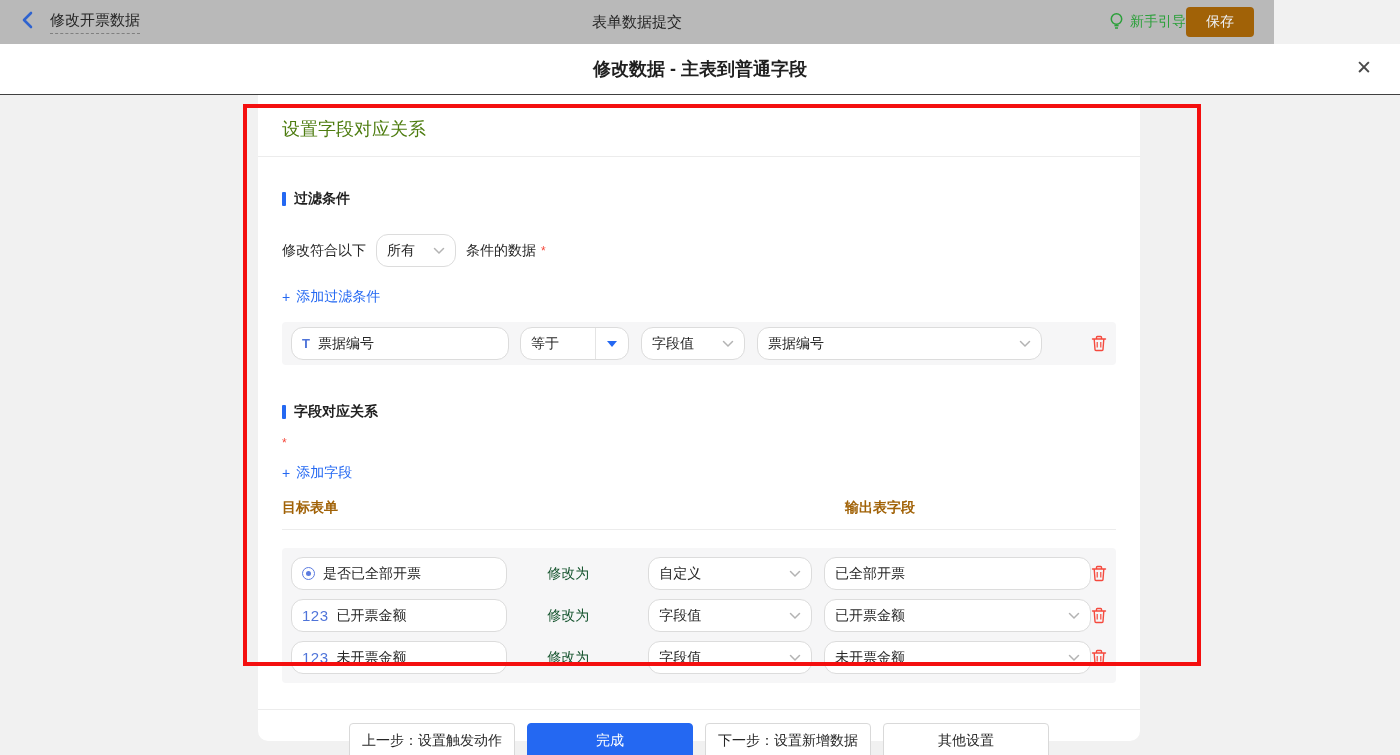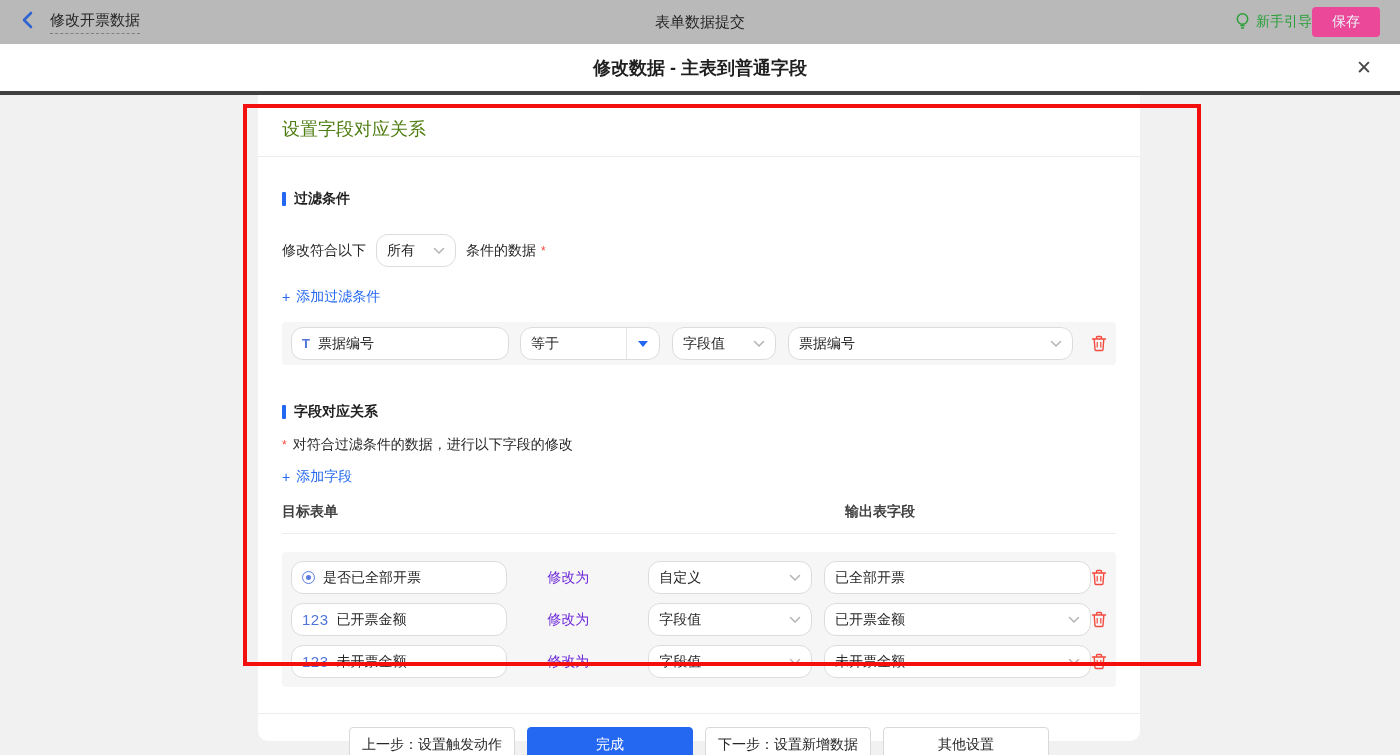--- a/index.html
+++ b/index.html
@@ -1,29 +1,29 @@
 <!DOCTYPE html>
 <html><head>
 <meta charset="utf-8">
 <style>
   * { margin:0; padding:0; box-sizing:border-box; }
   html,body { width:1400px; height:755px; font-family:"Liberation Sans","DejaVu Sans",sans-serif; background:#f1f1f1; overflow:hidden; }
 
   
-  .topbar { position:absolute; left:0; top:0; width:1400px; height:44px; background:#b9b9b9; display:flex; align-items:center; padding:0 20px; }
+  .topbar { position:absolute; left:0; top:0; width:1274px; height:44px; background:#b9b9b9; display:flex; align-items:center; padding:0 20px; }
   .topbar-left { display:flex; align-items:center; gap:14px; }
   .back-btn { display:flex; align-items:center; cursor:pointer; }
   .topbar-title { font-size:15px; color:#262626; padding-bottom:3px; border-bottom:1px dashed rgba(80,80,80,.55); }
   .topbar-center { position:absolute; left:0; right:0; text-align:center; font-size:15px; color:#262626; pointer-events:none; }
   .topbar-right { margin-left:auto; display:flex; align-items:center; z-index:2; }
   .guide { display:flex; align-items:center; gap:6px; color:#2ba03a; font-size:14px; cursor:pointer; }
-  .save-btn { background:#ec4899; color:#eef2f8; font-size:14px; border:none; border-radius:4px; padding:6px 20px; cursor:pointer; }
+  .save-btn { background:#a16207; color:#eef2f8; font-size:14px; border:none; border-radius:4px; padding:6px 20px; cursor:pointer; }
 
   
-  .dlg-header { position:absolute; left:0; top:44px; width:1400px; height:51px; background:#ffffff; border-bottom:4px solid #404040; display:flex; align-items:center; justify-content:center; }
+  .dlg-header { position:absolute; left:0; top:44px; width:1400px; height:51px; background:#ffffff; border-bottom:1px solid #404040; display:flex; align-items:center; justify-content:center; }
   .dlg-title { font-size:18px; font-weight:bold; color:#1f1f1f; }
   .dlg-close { position:absolute; right:28px; top:14px; font-size:19px; color:#4a4a4a; cursor:pointer; line-height:1; }
 
   
   .content { position:absolute; left:0; top:95px; width:1400px; height:660px; background:#f1f1f1; }
   .card { position:absolute; left:258px; top:0; width:882px; height:646px; background:#ffffff; border-radius:0 0 10px 10px; padding:0 24px; }
 
   .sec-title { padding-top:22px; font-size:18px; color:#4d7c0f; }
   .divider-full { height:1px; background:#ececec; margin:15px -24px 0 -24px; }
   .divider-in { height:1px; background:#ececec; margin-top:12px; }
@@ -42,35 +42,35 @@
   .rows-box { margin-top:18px; flex-direction:column; align-items:stretch; padding:9px; gap:9px; display:flex; }
   .map-row { display:flex; align-items:center; height:33px; }
 
   .ctl { height:33px; background:#ffffff; border:1px solid #dcdcdc; border-radius:12px; display:flex; align-items:center; font-size:14px; color:#262626; padding:0 10px; }
   .ctl .chev { margin-left:auto; display:flex; align-items:center; }
   .field-input { width:218px; gap:8px; }
   .f-icon { color:#4f74d9; font-size:13px; font-weight:bold; }
   .f-icon-123 { color:#4f74d9; font-size:15px; font-weight:normal; letter-spacing:.5px; }
   .radio-ico { width:13px; height:13px; border:1.5px solid #5b7be0; border-radius:50%; display:inline-flex; align-items:center; justify-content:center; }
   .radio-ico::after { content:""; width:5px; height:5px; background:#5b7be0; border-radius:50%; }
-  .op-select { margin-left:11px; width:140px; padding:0; }
+  .op-select { margin-left:11px; width:109px; padding:0; }
   .op-text { padding:0 10px; flex:1; }
   .op-caret-seg { width:33px; height:100%; border-left:1px solid #e4e4e4; display:flex; align-items:center; justify-content:center; cursor:pointer; }
   .caret-dn { width:0; height:0; border-left:5px solid transparent; border-right:5px solid transparent; border-top:6px solid #2468f2; }
   .type-select { margin-left:12px; width:104px; }
   .val-select { margin-left:12px; width:285px; }
   .trash { margin-left:auto; margin-right:0; cursor:pointer; display:flex; align-items:center; }
 
   .desc-line { margin-top:15px; font-size:14px; color:#262626; display:flex; align-items:center; }
   .desc-line .req2 { color:#f5483b; font-size:12px; margin-right:6px; }
 
-  .col-headers { margin-top:17px; position:relative; height:18px; font-size:14px; font-weight:bold; color:#404040; }
+  .col-headers { margin-top:17px; position:relative; height:18px; font-size:14px; font-weight:bold; color:#a16207; }
   .col-out { position:absolute; left:563px; top:0; }
 
-  .modify-label { margin-left:40px; width:42px; font-size:14px; color:#6d28d9; flex:none; }
+  .modify-label { margin-left:40px; width:42px; font-size:14px; color:#14532d; flex:none; }
   .mode-select { margin-left:59px; width:165px; }
   .out-ctl { margin-left:12px; width:269px; }
 
   .footer-divider { height:1px; background:#ececec; margin:26px -24px 0 -24px; }
   .footer { margin-top:13px; display:flex; justify-content:center; gap:12px; }
   .f-btn { width:166px; height:36px; border-radius:4px; font-size:14px; display:flex; align-items:center; justify-content:center; cursor:pointer; }
   .f-btn.ghost { background:#ffffff; border:1px solid #d9d9d9; color:#262626; }
   .f-btn.primary { background:#2468f2; border:1px solid #2468f2; color:#ffffff; }
 
   .annotation { position:absolute; left:243px; top:9px; width:958px; height:562px; border:4px solid #f40f0f; pointer-events:none; z-index:5; }
@@ -178,21 +178,20 @@
       </span>
     </div>
 
     <div class="blk-heading" style="margin-top:38px;">
       <span class="blk-bar"></span>
       <span>字段对应关系</span>
     </div>
 
     <div class="desc-line">
       <span class="req2">*</span>
-      <span>对符合过滤条件的数据，进行以下字段的修改</span>
     </div>
 
     <div class="add-link" style="margin-top:14px;">
       <span>+</span>
       <span>添加字段</span>
     </div>
 
     <div class="col-headers">
       <span>目标表单</span>
       <span class="col-out">输出表字段</span>

